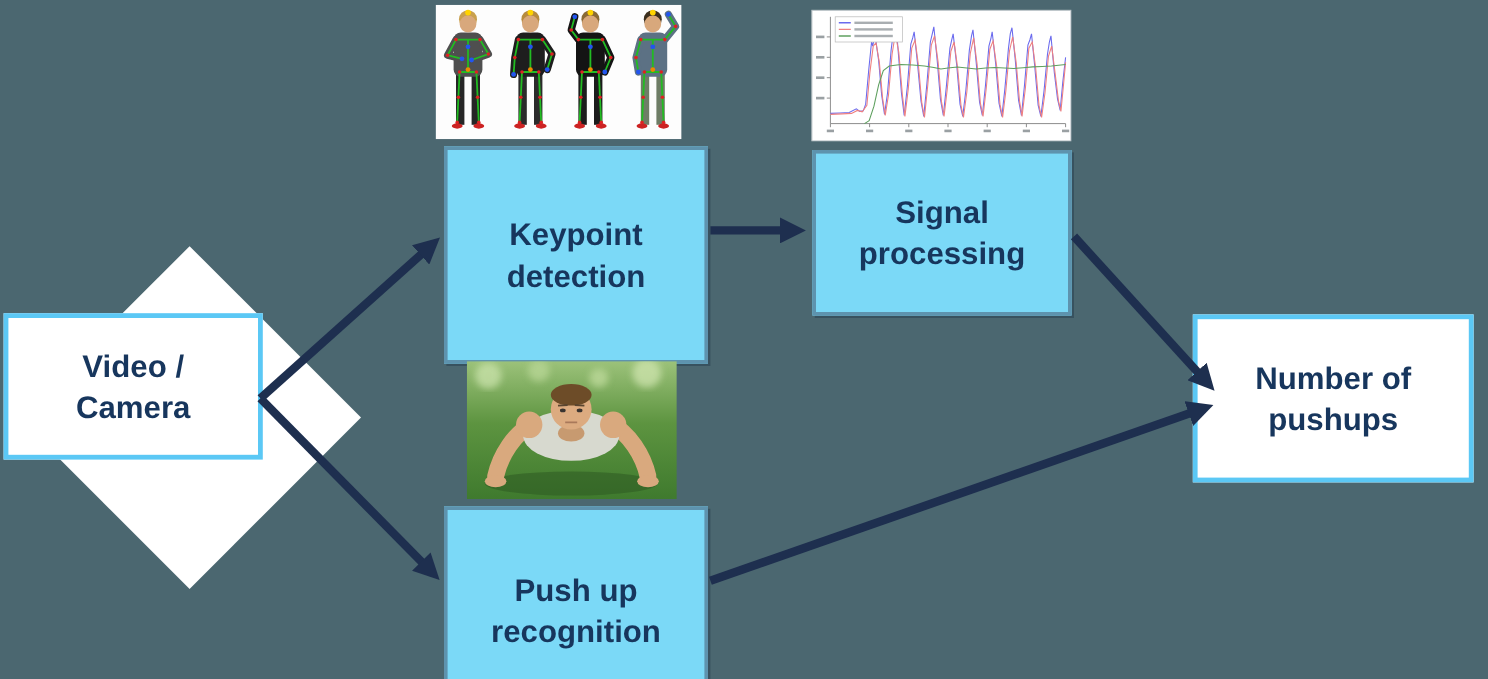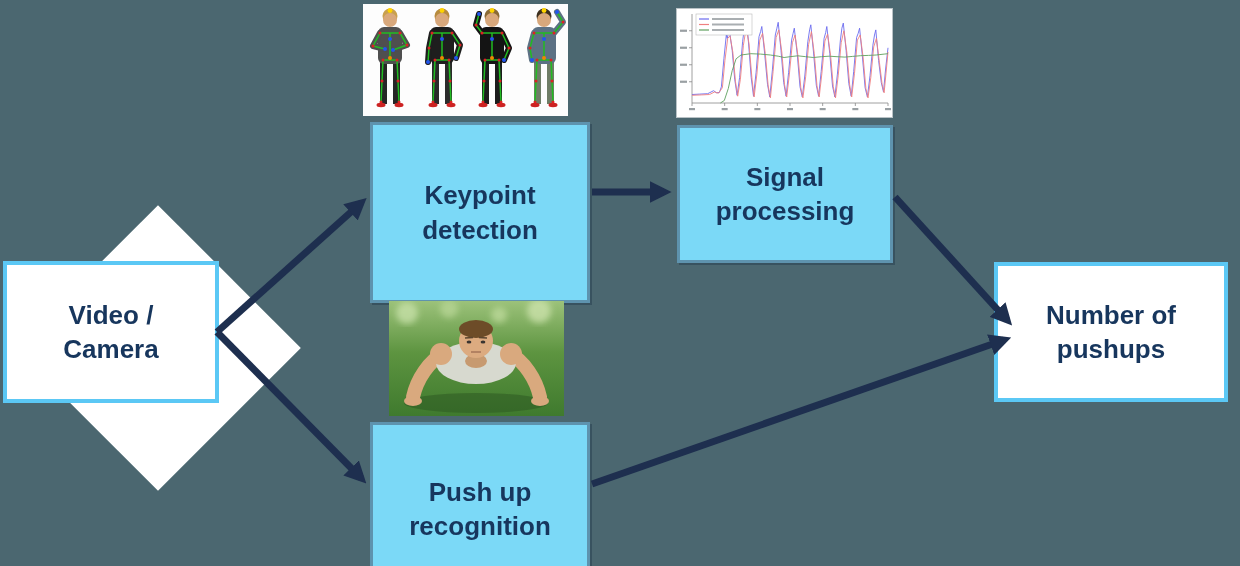--- a/index.html
+++ b/index.html
@@ -5,21 +5,21 @@
   html,body{margin:0;padding:0;background:#333;}
   .canvas{position:relative;width:1240px;height:566px;background:#4B6770;overflow:hidden;
           font-family:"Liberation Sans",sans-serif;}
   .diamond{position:absolute;left:57px;top:247px;width:202px;height:202px;background:#ffffff;
            transform:rotate(45deg);z-index:1;}
   .node{position:absolute;display:flex;align-items:center;justify-content:center;text-align:center;
         font-weight:bold;font-size:26px;line-height:1.32;color:#17365D;box-sizing:border-box;z-index:2;}
   .node span{white-space:pre-line;}
   .node-white{background:#ffffff;border:4px solid #5BC8F5;}
   .node-blue{background:#7BD9F7;border:3px solid #5E93AE;box-shadow:2px 2px 0 rgba(23,43,63,.35);}
-  #n-video    {left:3px;   top:261px; width:216px; height:142px;}
+  #n-video    {left:3px;   top:261px; width:216px; height:122px;}
   #n-keypoint {left:370px; top:122px; width:220px; height:181px;}
   #n-signal   {left:677px; top:125px; width:216px; height:138px;justify-content:center;}
   #n-pushrec  {left:370px; top:422px; width:220px; height:174px;}
   #n-number   {left:994px;top:262px; width:234px; height:140px;}
   .imgbox{position:absolute;z-index:2;}
   #img-pose {left:363px;top:4px;  width:205px;height:112px;}
   #img-chart{left:676px;top:8px;  width:217px;height:110px;}
   #img-photo{left:389px;top:301px;width:175px;height:115px;}
   #edges-svg{position:absolute;left:0;top:0;width:1240px;height:566px;z-index:5;pointer-events:none;}
   svg{display:block;}

